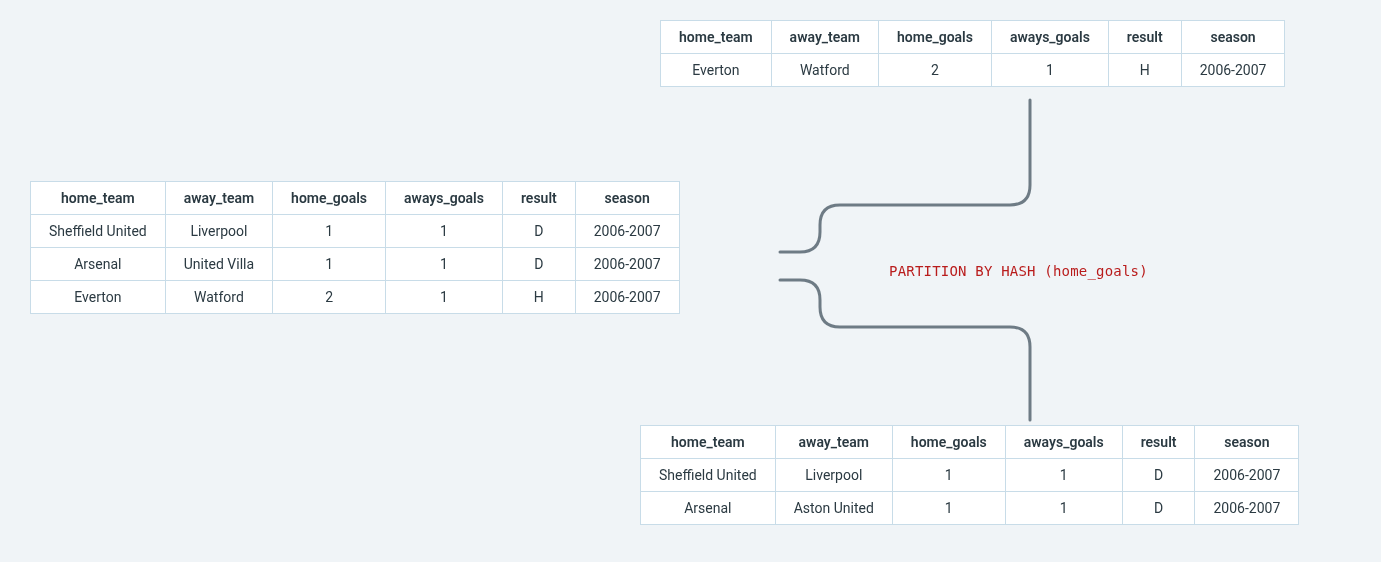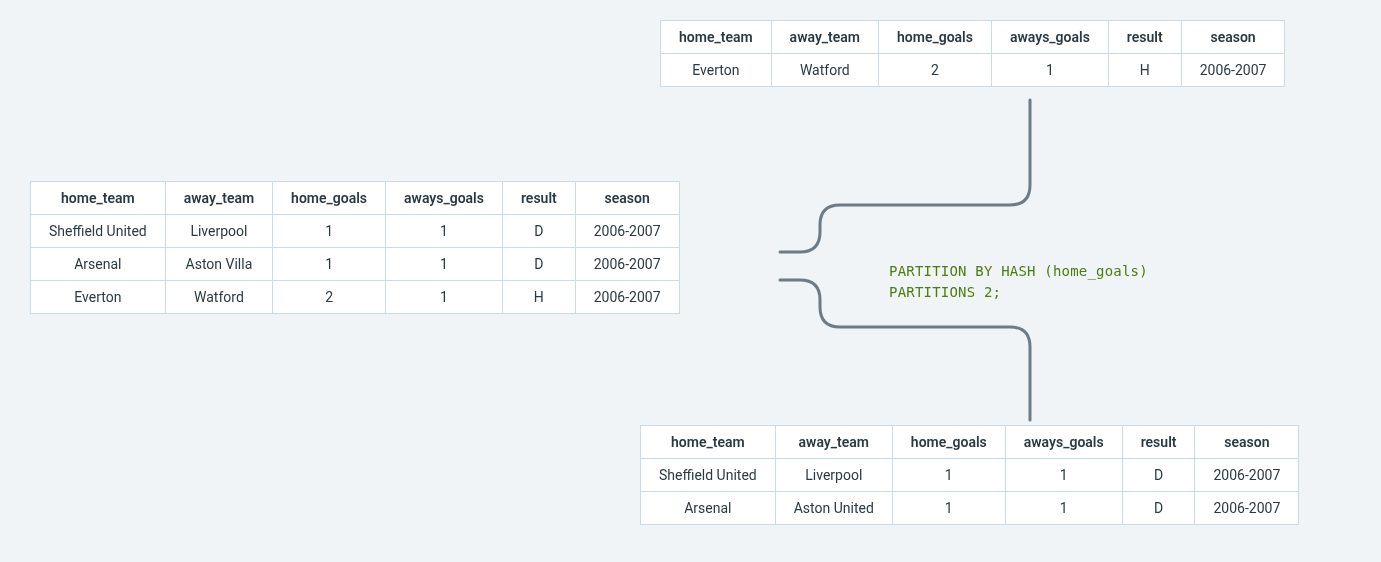--- a/index.html
+++ b/index.html
@@ -29,21 +29,21 @@
   }
   .tbl th {
     font-weight: 600;
     background: #ffffff;
   }
   .code {
     position: absolute;
     font-family: ui-monospace, SFMono-Regular, Menlo, Consolas, monospace;
     font-size: 14px;
     line-height: 1.5;
-    color: #4d7c0f;
+    color: #b91c1c;
     letter-spacing: 0.2px;
   }
   svg.connectors {
     position: absolute;
     left: 0; top: 0;
     width: 1381px;
     height: 562px;
     pointer-events: none;
   }
 </style>
@@ -65,21 +65,21 @@
     <tr>
       <td>Sheffield United</td>
       <td>Liverpool</td>
       <td>1</td>
       <td>1</td>
       <td>D</td>
       <td>2006-2007</td>
     </tr>
     <tr>
       <td>Arsenal</td>
-      <td>Aston Villa</td>
+      <td>United Villa</td>
       <td>1</td>
       <td>1</td>
       <td>D</td>
       <td>2006-2007</td>
     </tr>
     <tr>
       <td>Everton</td>
       <td>Watford</td>
       <td>2</td>
       <td>1</td>
@@ -138,21 +138,20 @@
       <td>1</td>
       <td>1</td>
       <td>D</td>
       <td>2006-2007</td>
     </tr>
   </tbody>
 </table>
 
 <div class="code" style="left:889px; top:261px;">
   <div>PARTITION  BY HASH (home_goals)</div>
-  <div>PARTITIONS 2;</div>
 </div>
 
 <svg class="connectors" viewBox="0 0 1381 562">
   <g fill="none" stroke="#6e7b85" stroke-width="3" stroke-linecap="round">
 
     <path d="M 780 252
          L 800 252
          Q 820 252 820 232
          L 820 225
          Q 820 205 840 205

